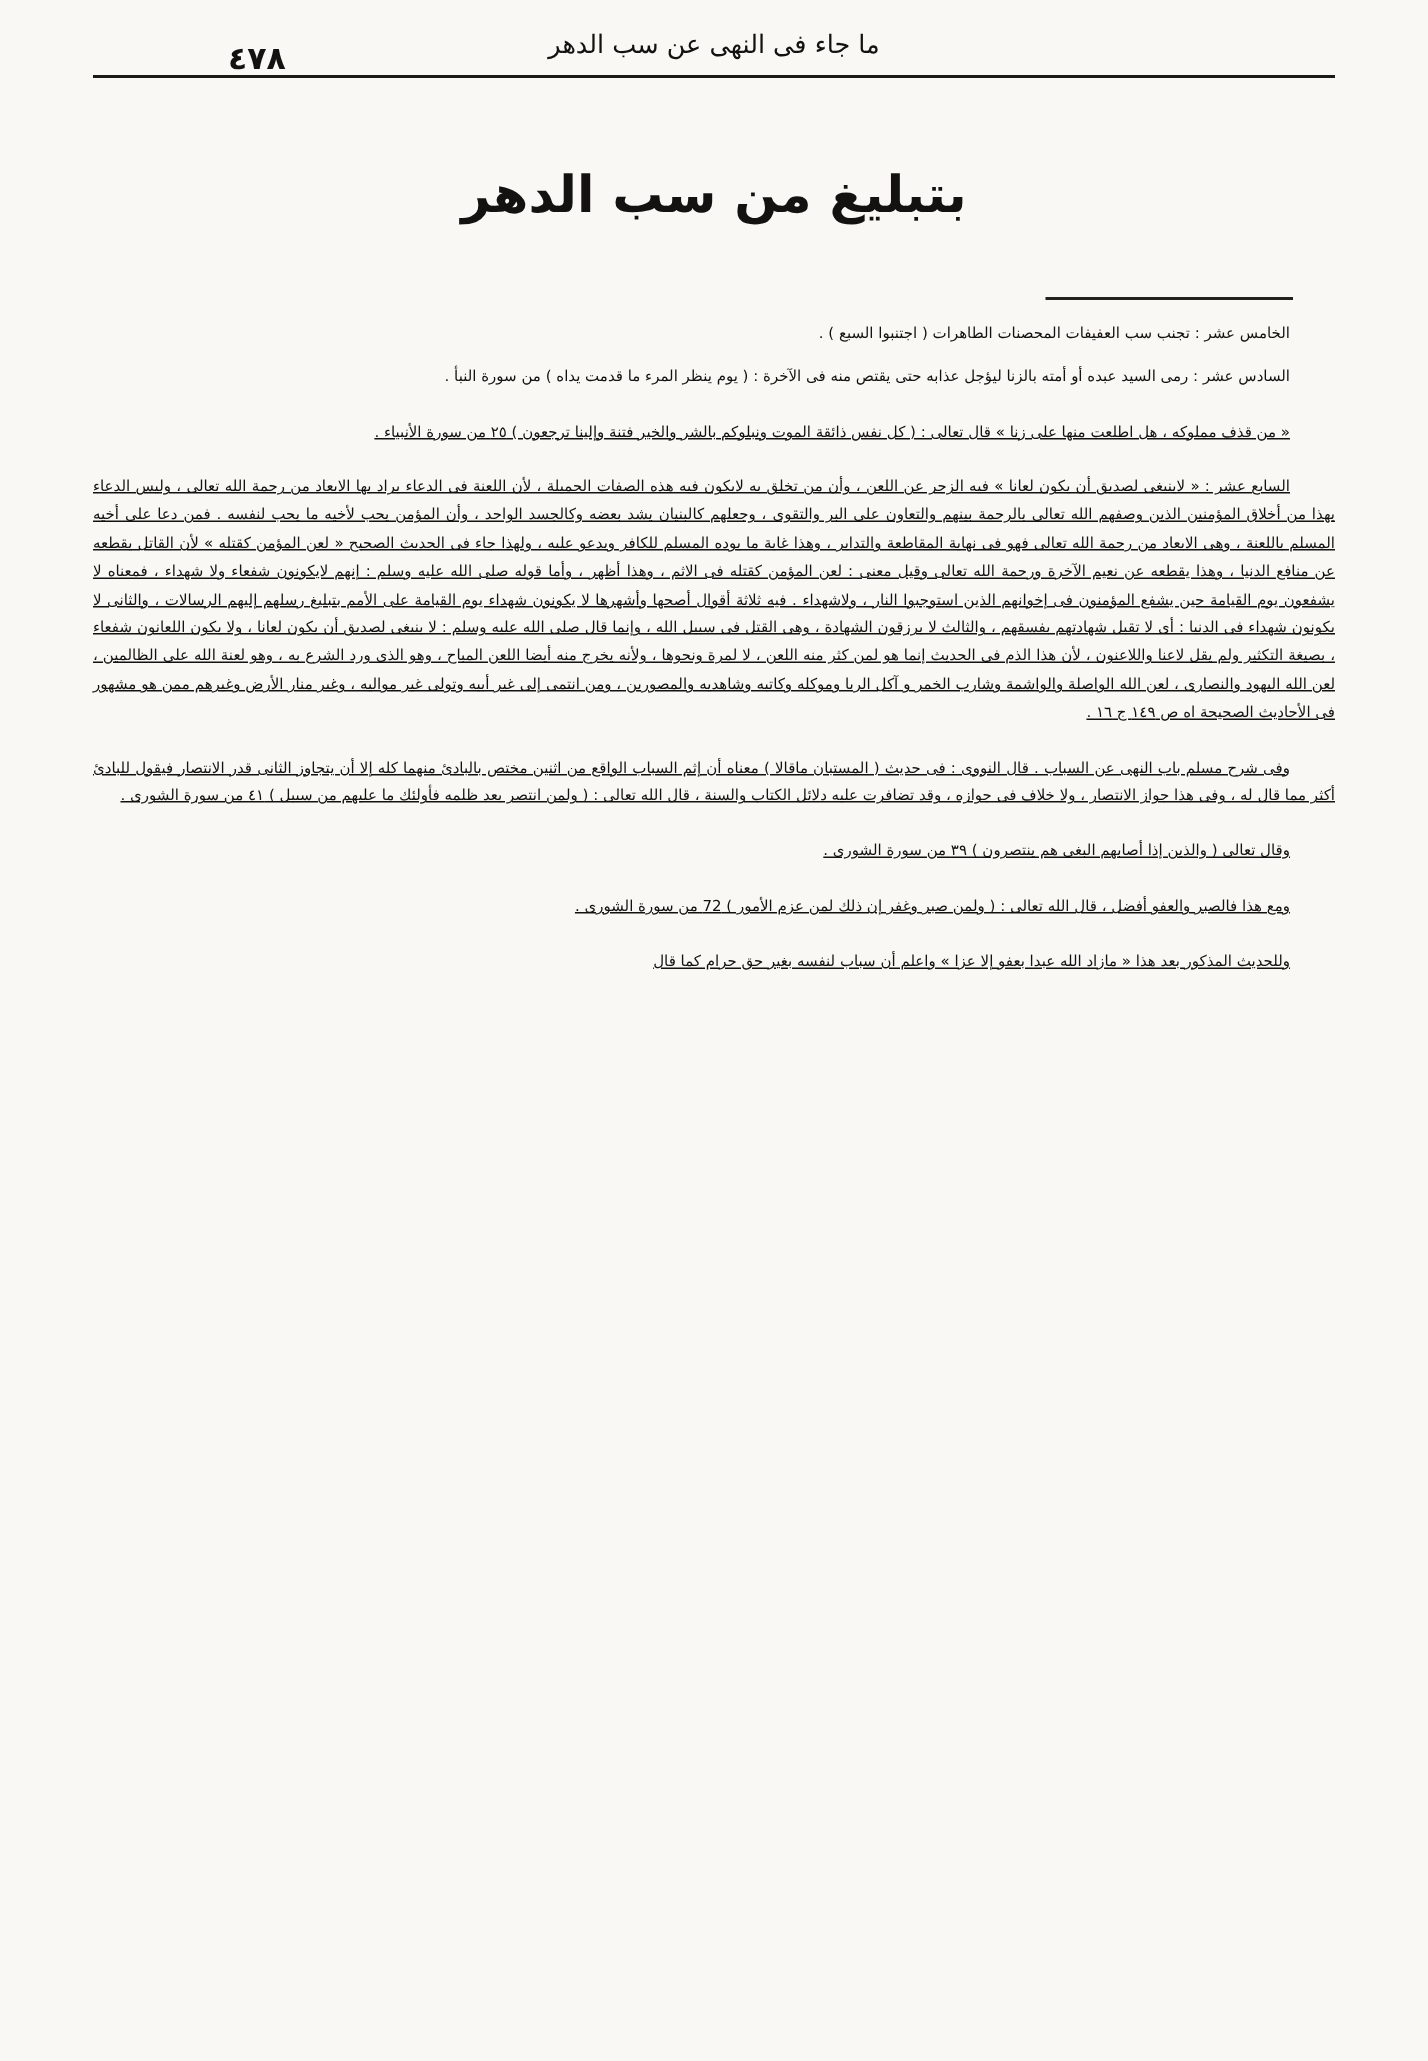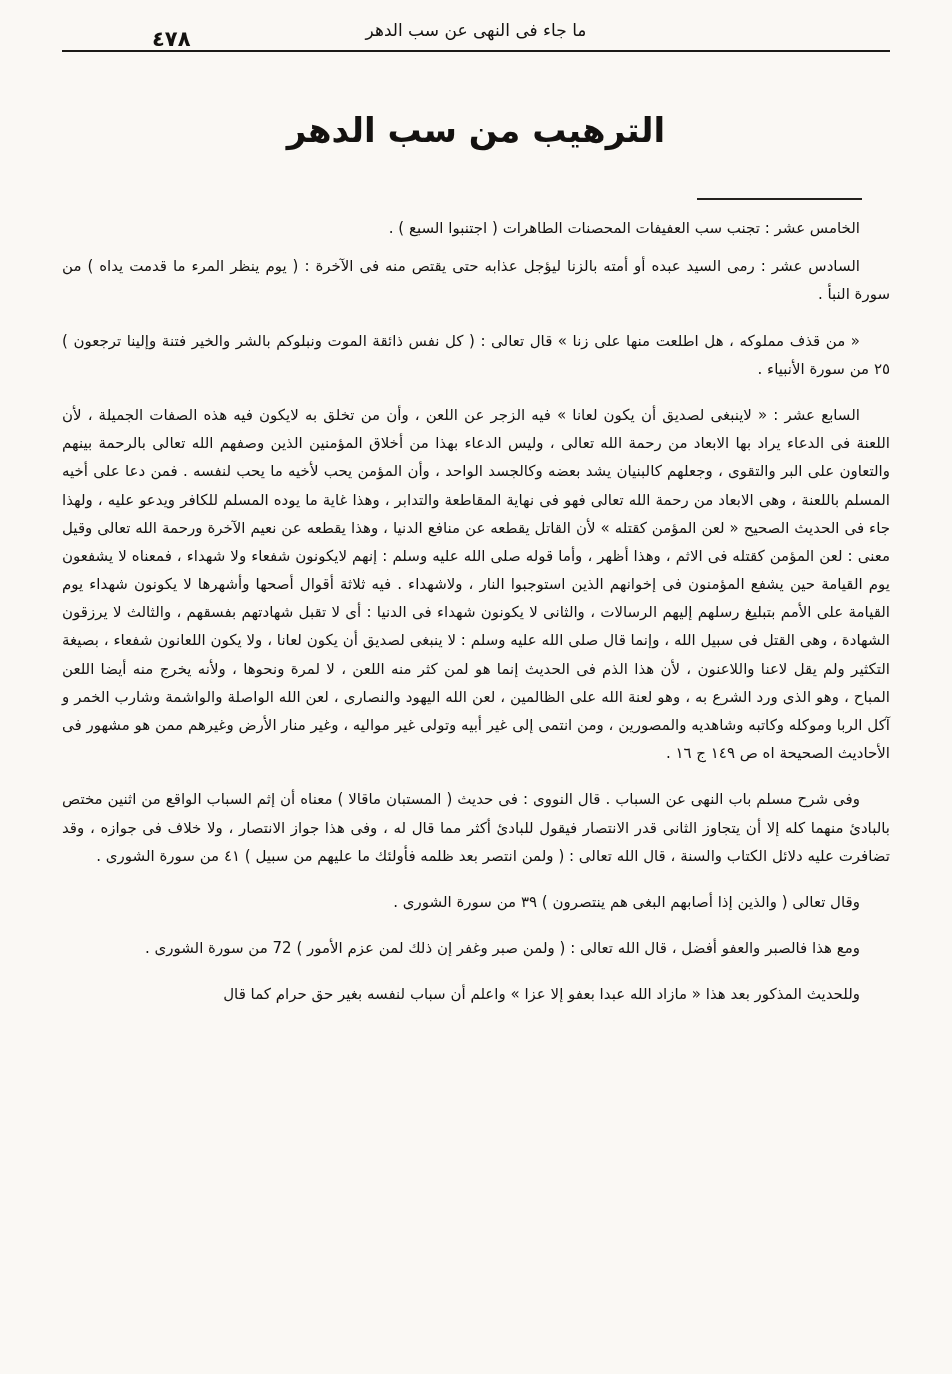--- a/index.html
+++ b/index.html
@@ -66,44 +66,45 @@
   }
   
   .footnote-separator {
     width: 165px;
     border: none;
     border-top: 2px solid #23211d;
     margin: 48px 28px 14px auto; 
   }
   
   .commentary {
-    font-size: 15px;
+    font-size: 10px;
     line-height: 1.88;
     text-align: justify;
   }
   .commentary p.para {
     margin: 0 0 10px 0;
     text-indent: 30px;
   }
   .commentary p.para.gap-before {
     margin-top: 18px;
+    text-decoration: underline;
   }
 </style>
 </head>
 <body>
 
 <div class="page">
 
   <div class="page-header">
     <span class="running-title">ما جاء فى النهى عن سب الدهر</span>
     <span class="page-number">٤٧٨</span>
   </div>
   <hr class="header-rule">
 
-  <h1 class="chapter-title">الترهيب من سب الدهر</h1>
+  <h1 class="chapter-title">بتبليغ من سب الدهر</h1>
 
 
   <hr class="footnote-separator">
 
   <div class="commentary">
       <p class="para">الخامس عشر : تجنب سب العفيفات المحصنات الطاهرات ( اجتنبوا السبع ) .</p>
       <p class="para">السادس عشر : رمى السيد عبده أو أمته بالزنا ليؤجل عذابه حتى يقتص منه فى الآخرة : ( يوم ينظر المرء ما قدمت يداه ) من سورة النبأ .</p>
       <p class="para gap-before">« من قذف مملوكه ، هل اطلعت منها على زنا » قال تعالى : ( كل نفس ذائقة الموت ونبلوكم بالشر والخير فتنة وإلينا ترجعون ) ٢٥ من سورة الأنبياء .</p>
       <p class="para gap-before">السابع عشر : « لاينبغى لصديق أن يكون لعانا » فيه الزجر عن اللعن ، وأن من تخلق به لايكون فيه هذه الصفات الجميلة ، لأن اللعنة فى الدعاء يراد بها الابعاد من رحمة الله تعالى ، وليس الدعاء بهذا من أخلاق المؤمنين الذين وصفهم الله تعالى بالرحمة بينهم والتعاون على البر والتقوى ، وجعلهم كالبنيان يشد بعضه وكالجسد الواحد ، وأن المؤمن يحب لأخيه ما يحب لنفسه . فمن دعا على أخيه المسلم باللعنة ، وهى الابعاد من رحمة الله تعالى فهو فى نهاية المقاطعة والتدابر ، وهذا غاية ما يوده المسلم للكافر ويدعو عليه ، ولهذا جاء فى الحديث الصحيح « لعن المؤمن كقتله » لأن القاتل يقطعه عن منافع الدنيا ، وهذا يقطعه عن نعيم الآخرة ورحمة الله تعالى وقيل معنى : لعن المؤمن كقتله فى الاثم ، وهذا أظهر ، وأما قوله صلى الله عليه وسلم : إنهم لايكونون شفعاء ولا شهداء ، فمعناه لا يشفعون يوم القيامة حين يشفع المؤمنون فى إخوانهم الذين استوجبوا النار ، ولاشهداء . فيه ثلاثة أقوال أصحها وأشهرها لا يكونون شهداء يوم القيامة على الأمم بتبليغ رسلهم إليهم الرسالات ، والثانى لا يكونون شهداء فى الدنيا : أى لا تقبل شهادتهم بفسقهم ، والثالث لا يرزقون الشهادة ، وهى القتل فى سبيل الله ، وإنما قال صلى الله عليه وسلم : لا ينبغى لصديق أن يكون لعانا ، ولا يكون اللعانون شفعاء ، بصيغة التكثير ولم يقل لاعنا واللاعنون ، لأن هذا الذم فى الحديث إنما هو لمن كثر منه اللعن ، لا لمرة ونحوها ، ولأنه يخرج منه أيضا اللعن المباح ، وهو الذى ورد الشرع به ، وهو لعنة الله على الظالمين ، لعن الله اليهود والنصارى ، لعن الله الواصلة والواشمة وشارب الخمر و آكل الربا وموكله وكاتبه وشاهديه والمصورين ، ومن انتمى إلى غير أبيه وتولى غير مواليه ، وغير منار الأرض وغيرهم ممن هو مشهور فى الأحاديث الصحيحة اه ص ١٤٩ ج ١٦ .</p>
       <p class="para gap-before">وفى شرح مسلم باب النهى عن السباب . قال النووى : فى حديث ( المستبان ماقالا ) معناه أن إثم السباب الواقع من اثنين مختص بالبادئ منهما كله إلا أن يتجاوز الثانى قدر الانتصار فيقول للبادئ أكثر مما قال له ، وفى هذا جواز الانتصار ، ولا خلاف فى جوازه ، وقد تضافرت عليه دلائل الكتاب والسنة ، قال الله تعالى : ( ولمن انتصر بعد ظلمه فأولئك ما عليهم من سبيل ) ٤١ من سورة الشورى .</p>

